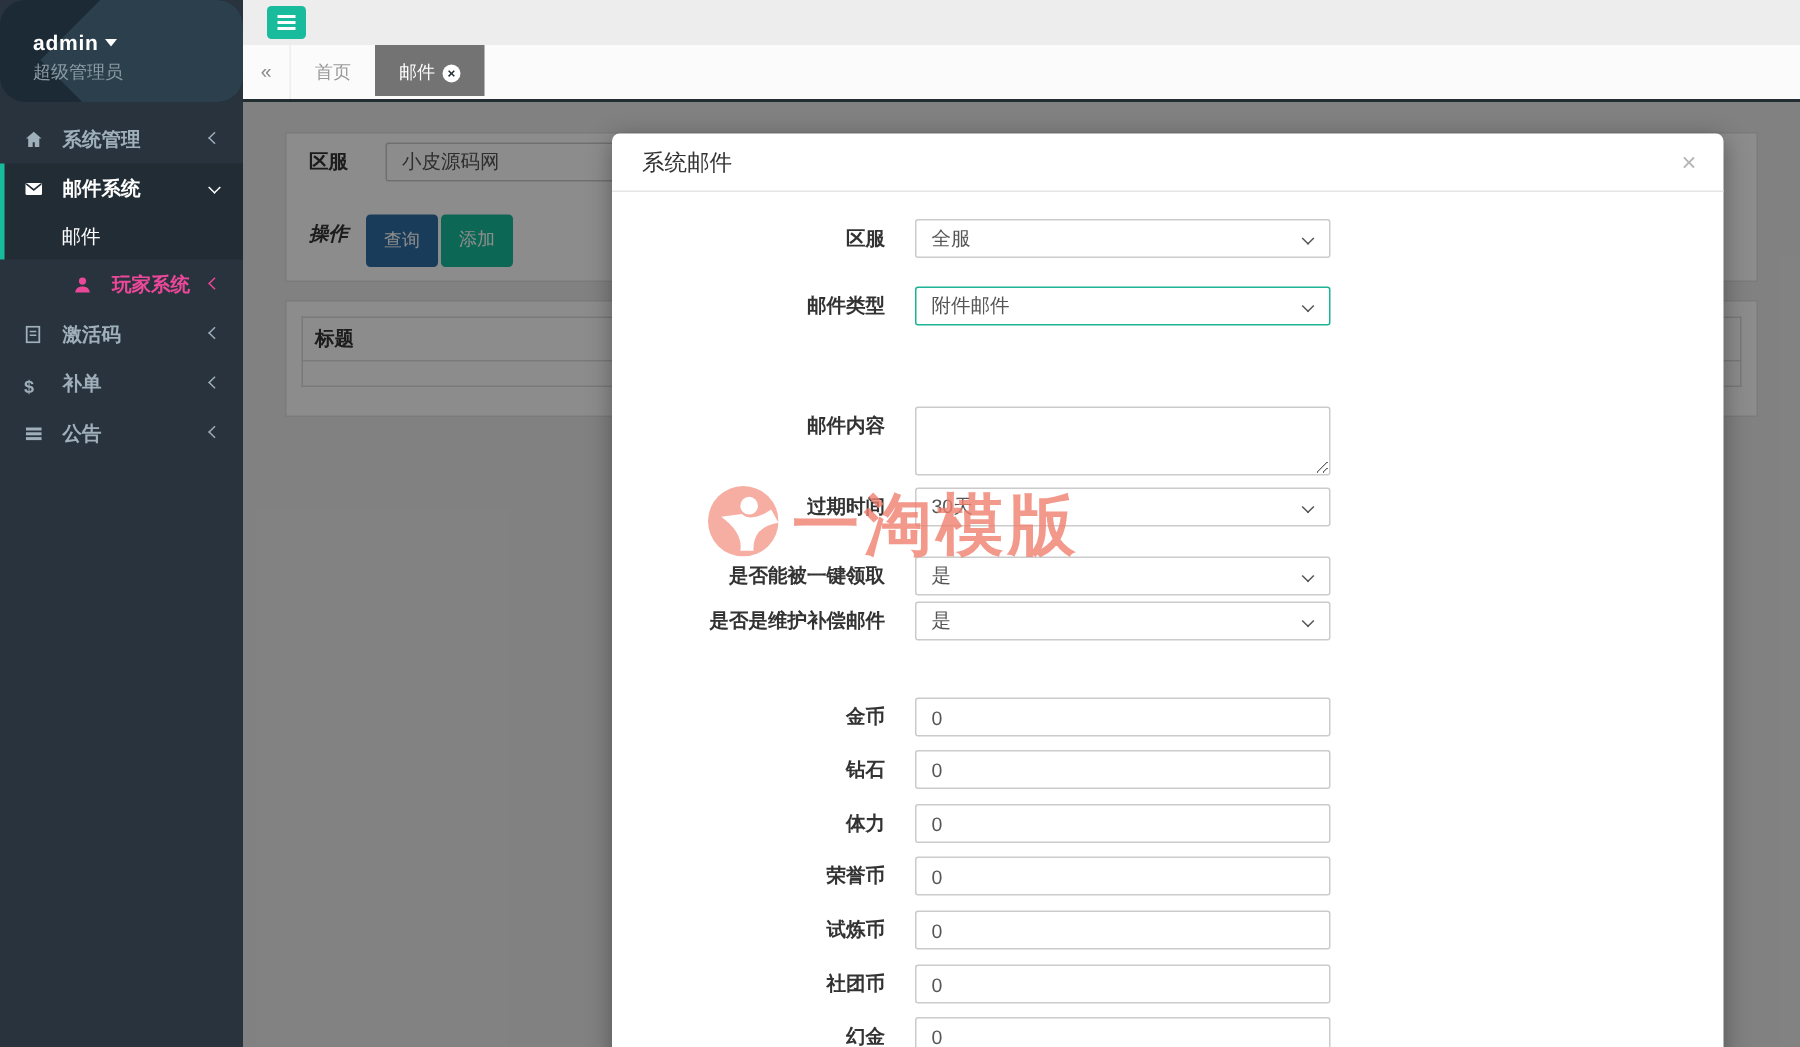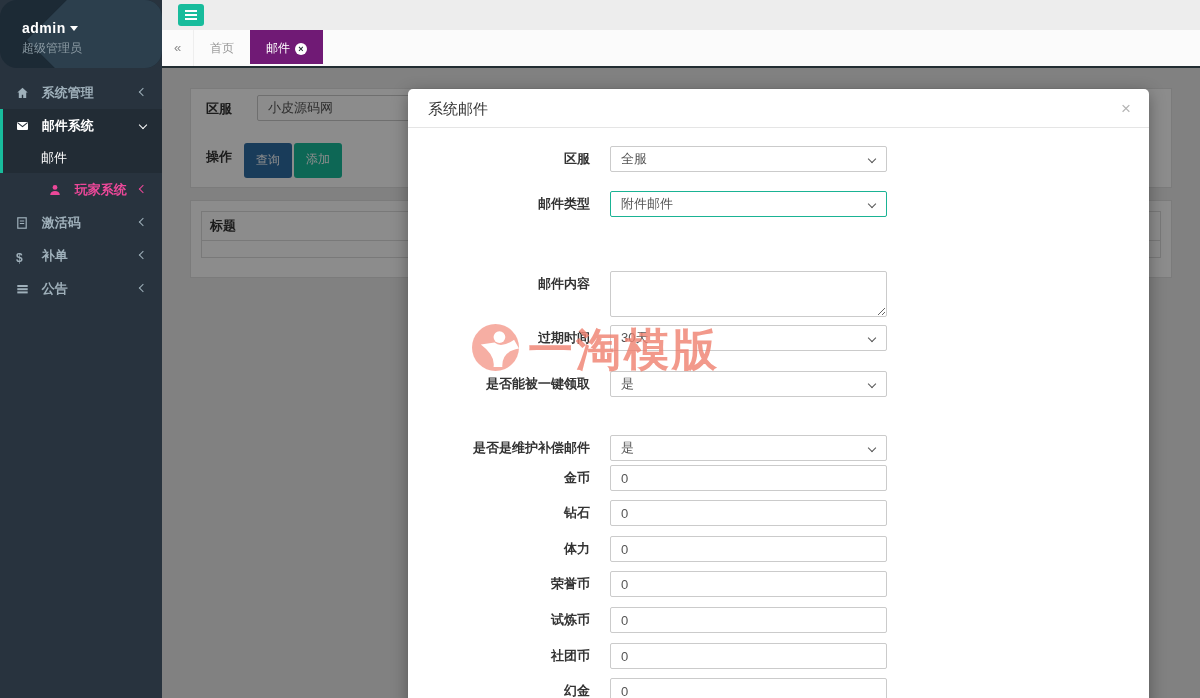--- a/index.html
+++ b/index.html
@@ -45,21 +45,21 @@
   .hamburger .bars { position:absolute; left:7px; top:10px; width:12px; height:2px;
     background:#fff; box-shadow:0 -4px 0 #fff, 0 4px 0 #fff; }
 
   
   .tabbar { position:absolute; left:162px; top:30px; width:1038px; height:38px;
     background:#fbfbfb; border-bottom:2px solid #222d32; z-index:4; display:flex; }
   .tab-collapse { width:32px; height:36px; line-height:36px; text-align:center;
     color:#8a8a8a; font-size:13px; cursor:pointer; border-right:1px solid #eee; }
   .tab { height:34px; line-height:36px; padding:0 16px; font-size:12px; color:#999;
     cursor:pointer; }
-  .tab.active { background:#701a75; color:#fff; }
+  .tab.active { background:#737373; color:#fff; }
   .tab-close { display:inline-block; width:12px; height:12px; margin-left:5px;
     background:#fff; color:#222d32; border-radius:50%; font-size:9px; line-height:12px;
     text-align:center; vertical-align:0px; cursor:pointer; font-weight:bold; }
 
   
   .content { position:absolute; left:162px; top:68px; width:1038px; height:630px;
     background:#ececec; z-index:1; }
   .panel { position:absolute; background:#fff; border:1px solid #e0e0e0; }
   .panel1 { left:28px; top:20px; width:982px; height:100px; }
   .frow { position:absolute; height:26px; line-height:26px; }
@@ -205,21 +205,21 @@
   <main class="content">
     <div class="panel panel1">
       <div class="frow" style="left:15px; top:6px;">
         <span class="flabel">区服</span>
       </div>
       <div class="frow" style="left:66px; top:6px; width:290px;">
         <div class="sel" style="width:290px;">
           <span>小皮源码网</span>
         </div>
       </div>
-      <div class="frow" style="left:15px; top:54px;">
+      <div class="frow" style="left:15px; top:54px;font-style:italic;">
         <span class="flabel">操作</span>
       </div>
       <button class="btn btn-query" style="position:absolute; left:53px; top:54px;">查询</button>
       <button class="btn btn-add" style="position:absolute; left:103px; top:54px;font-family:Liberation Mono, monospace;">添加</button>
     </div>
 
     <div class="panel panel2">
       <table class="btable">
         <thead>
           <tr>
@@ -274,21 +274,21 @@
     </div>
 
     <div class="mrow" style="top:282px;">
       <span class="mlabel">是否能被一键领取</span>
       <div class="mctl sel">
         <span>是</span>
         <span class="chv down"></span>
       </div>
     </div>
 
-    <div class="mrow" style="top:346px;">
+    <div class="mrow" style="top:312px;">
       <span class="mlabel">是否是维护补偿邮件</span>
       <div class="mctl sel">
         <span>是</span>
         <span class="chv down"></span>
       </div>
     </div>
 
     <div class="mrow" style="top:376px;">
       <span class="mlabel">金币</span>
       <input class="mctl inp" type="text" value="0" style="">

